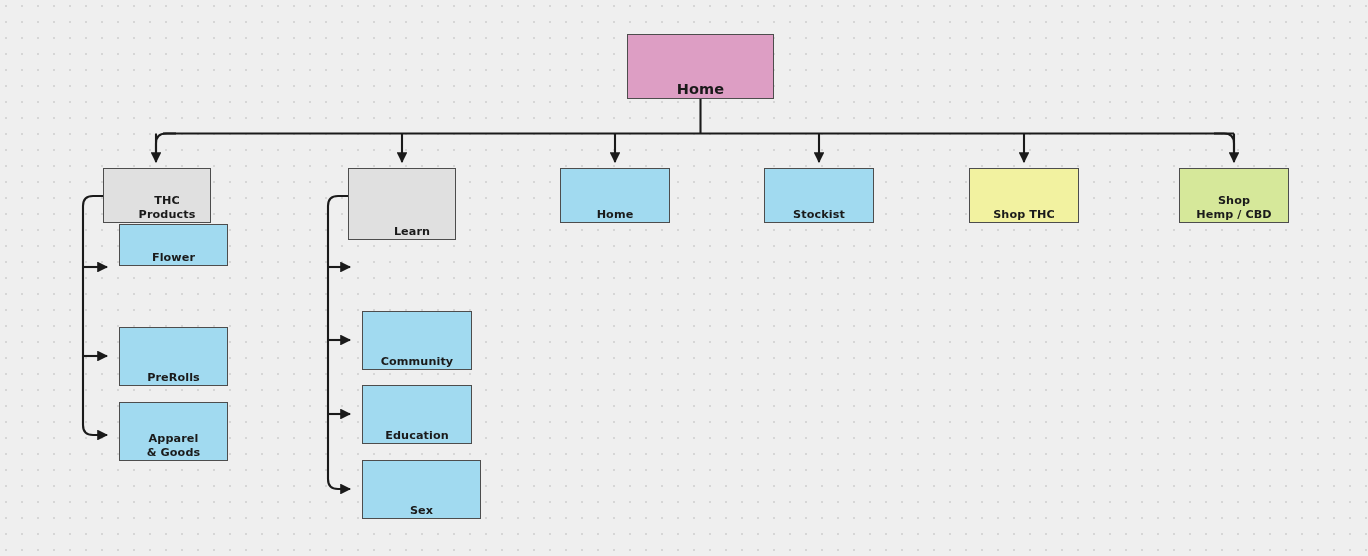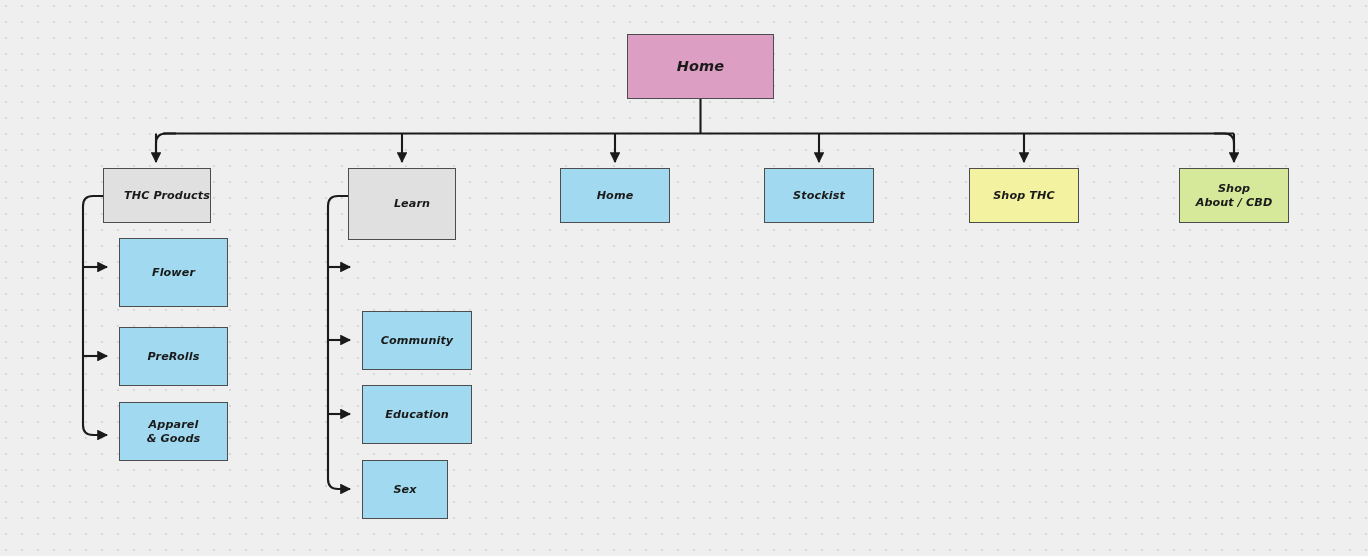--- a/index.html
+++ b/index.html
@@ -29,29 +29,28 @@
     top: 0;
     width: 1368px;
     height: 556px;
     pointer-events: none;
   }
   .node {
     position: absolute;
     box-sizing: border-box;
     border: 1.6px solid #4d4d4d;
     display: flex;
-    align-items: center;
+    align-items: flex-end;
     justify-content: center;
     text-align: center;
     color: #1a1a1a;
     font-weight: bold;
     line-height: 1.25;
     letter-spacing: 0.1px;
     white-space: pre-line;
-    font-style: italic;
   }
   .node.root {
     font-size: 14.5px;
     border-width: 1.7px;
   }
   .node.section {
     font-size: 11.2px;
     padding-left: 20px;
   }
   .node.leaf {
@@ -103,29 +102,29 @@
 
   <div class="node section" style="left: 348px; top: 168px; width: 108px; height: 72px; background-color: rgb(224, 224, 224); border-color: rgb(77, 77, 77); color: rgb(26, 26, 26);"><span>Learn</span></div>
 
   <div class="node leaf" style="left: 560px; top: 168px; width: 110px; height: 55px; background-color: rgb(161, 218, 240); border-color: rgb(77, 77, 77); color: rgb(26, 26, 26);"><span>Home</span></div>
 
   <div class="node leaf" style="left: 969px; top: 168px; width: 110px; height: 55px; background-color: rgb(242, 242, 160); border-color: rgb(77, 77, 77); color: rgb(26, 26, 26);"><span>Shop THC</span></div>
 
   <div class="node leaf" style="left: 764px; top: 168px; width: 110px; height: 55px; background-color: rgb(161, 218, 240); border-color: rgb(77, 77, 77); color: rgb(26, 26, 26);"><span>Stockist</span></div>
 
   <div class="node leaf" style="left: 1179px; top: 168px; width: 110px; height: 55px; background-color: rgb(214, 232, 154); border-color: rgb(77, 77, 77); color: rgb(26, 26, 26);"><span>Shop
-About / CBD</span></div>
+Hemp / CBD</span></div>
 
-  <div class="node leaf" style="left: 119px; top: 238px; width: 109px; height: 69px; background-color: rgb(161, 218, 240); border-color: rgb(77, 77, 77); color: rgb(26, 26, 26);"><span>Flower</span></div>
+  <div class="node leaf" style="left: 119px; top: 224px; width: 109px; height: 42px; background-color: rgb(161, 218, 240); border-color: rgb(77, 77, 77); color: rgb(26, 26, 26);"><span>Flower</span></div>
 
   <div class="node leaf" style="left: 119px; top: 327px; width: 109px; height: 59px; background-color: rgb(161, 218, 240); border-color: rgb(77, 77, 77); color: rgb(26, 26, 26);"><span>PreRolls</span></div>
 
   <div class="node leaf" style="left: 119px; top: 402px; width: 109px; height: 59px; background-color: rgb(161, 218, 240); border-color: rgb(77, 77, 77); color: rgb(26, 26, 26);"><span>Apparel
 &amp; Goods</span></div>
 
 
   <div class="node leaf" style="left: 362px; top: 385px; width: 110px; height: 59px; background-color: rgb(161, 218, 240); border-color: rgb(77, 77, 77); color: rgb(26, 26, 26);"><span>Education</span></div>
 
   <div class="node leaf" style="left: 362px; top: 311px; width: 110px; height: 59px; background-color: rgb(161, 218, 240); border-color: rgb(77, 77, 77); color: rgb(26, 26, 26);"><span>Community</span></div>
 
-  <div class="node leaf" style="left: 362px; top: 460px; width: 86px; height: 59px; background-color: rgb(161, 218, 240); border-color: rgb(77, 77, 77); color: rgb(26, 26, 26);"><span>Sex</span></div>
+  <div class="node leaf" style="left: 362px; top: 460px; width: 119px; height: 59px; background-color: rgb(161, 218, 240); border-color: rgb(77, 77, 77); color: rgb(26, 26, 26);"><span>Sex</span></div>
 
 </div>
 
 </body></html>

